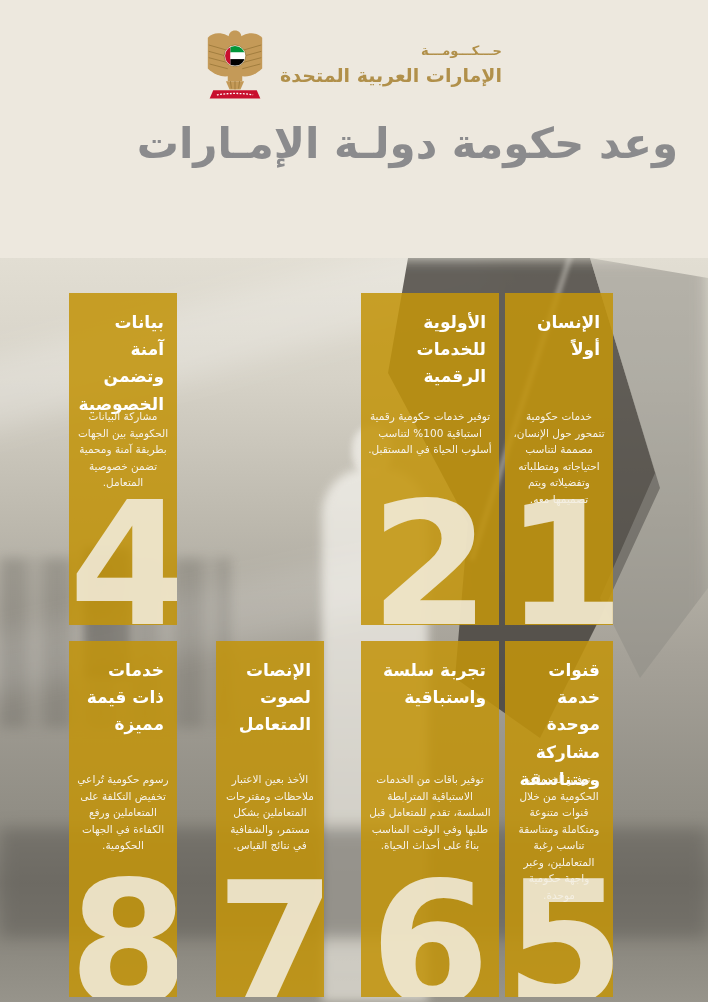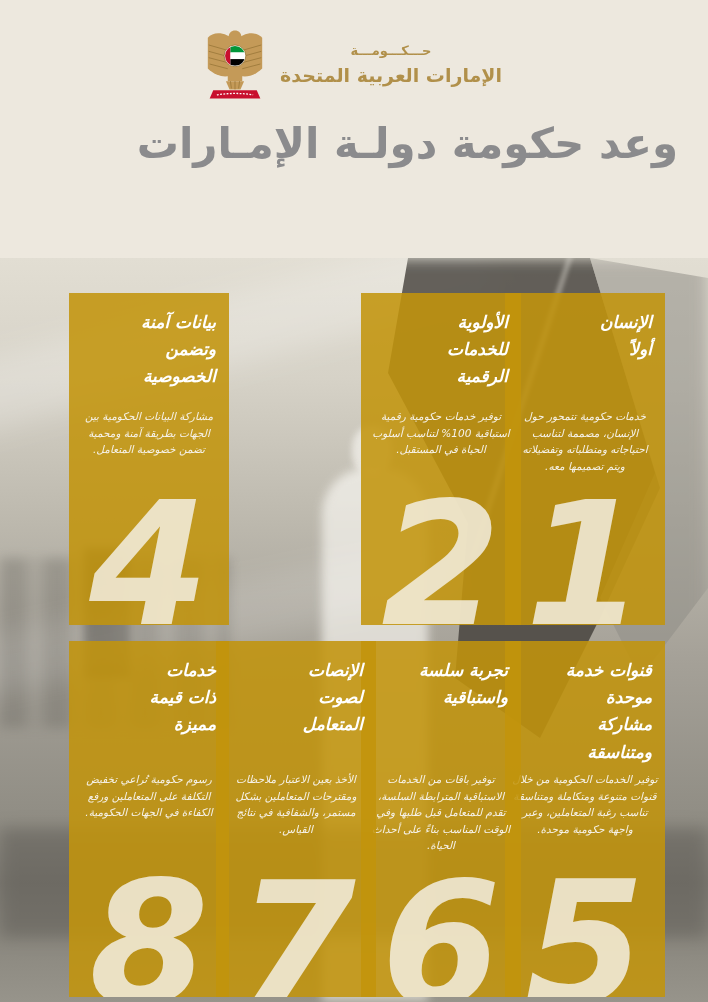--- a/index.html
+++ b/index.html
@@ -3,21 +3,21 @@
 <meta charset="utf-8">
 <style>
   html,body{margin:0;padding:0;}
   .page{
     position:relative;width:708px;height:1002px;overflow:hidden;
     background:#EDE8DE;font-family:"DejaVu Sans",sans-serif;
   }
   
   .header{position:absolute;top:0;left:0;width:708px;z-index:3;}
   .logo{display:flex;justify-content:center;align-items:center;gap:16px;margin-top:28px;}
-  .logo-text{color:#B1904A;text-align:center;direction:rtl;}
+  .logo-text{color:#B1904A;direction:rtl;}
   .logo-line1{font-size:13px;font-weight:bold;margin-bottom:6px;}
   .logo-line2{font-size:19px;font-weight:bold;}
   .title{margin:18px 30px 0 30px;text-align:center;color:#8B8B8D;font-weight:bold;direction:rtl;}
   .title span{display:block;text-align:right;}
   .t1{font-size:42px;line-height:1.25;}
   .t2{font-size:44px;line-height:1.3;}
   
   .photo{
     position:absolute;left:0;top:258px;width:708px;height:744px;overflow:hidden;z-index:1;
     background:linear-gradient(180deg,#E2DED3 0px,#D6D2C7 120px,#BDB9AE 260px,#A5A198 400px,
@@ -41,25 +41,25 @@
   .city-skyline{
     left:0;top:300px;width:230px;height:170px;opacity:.7;filter:blur(6px);
     background:repeating-linear-gradient(90deg,rgba(105,102,95,.5) 0 26px,rgba(135,132,124,.35) 26px 44px);
   }
   .dark-tower{left:84px;top:290px;width:46px;height:130px;background:#504D47;opacity:.55;filter:blur(4px);}
   .ground-band{left:0;top:570px;width:708px;height:110px;background:#5E5B55;opacity:.5;filter:blur(8px);}
   .light-streak-1{left:-60px;top:40px;width:560px;height:70px;background:rgba(255,255,255,.22);transform:rotate(-15deg);filter:blur(14px);}
   .light-streak-2{left:-40px;top:330px;width:500px;height:60px;background:rgba(255,255,255,.12);transform:rotate(-12deg);filter:blur(12px);}
   
   .card{
-    position:absolute;width:160px;background:rgba(194,148,12,.87);overflow:hidden;z-index:2;font-style:italic;
+    position:absolute;width:108px;background:rgba(194,148,12,.87);overflow:hidden;z-index:2;
   }
   .row1{top:293px;height:332px;}
   .row2{top:641px;height:356px;}
-  .c1,.c5{left:485px;margin-left:20px;} .c2,.c6{left:361px;} .c3,.c7{left:216px;} .c4,.c8{left:69px;}
+  .c1,.c5{left:485px;margin-left:20px;} .c2,.c6{left:361px;padding-left:30px;} .c3,.c7{left:216px;} .c4,.c8{left:69px;}
   .card-title{
     position:absolute;top:16px;right:13px;left:6px;margin:0;text-align:right;direction:rtl;
     color:#FFFFFF;font-weight:bold;font-size:17px;line-height:1.6;white-space:pre-line;
   }
   .card-body{
     position:absolute;left:7px;right:7px;margin:0;text-align:center;direction:rtl;
     color:#F6F2E9;font-size:10.5px;line-height:1.58;
   }
   .row1 .card-body{top:115px;}
   .row2 .card-body{top:130px;}

